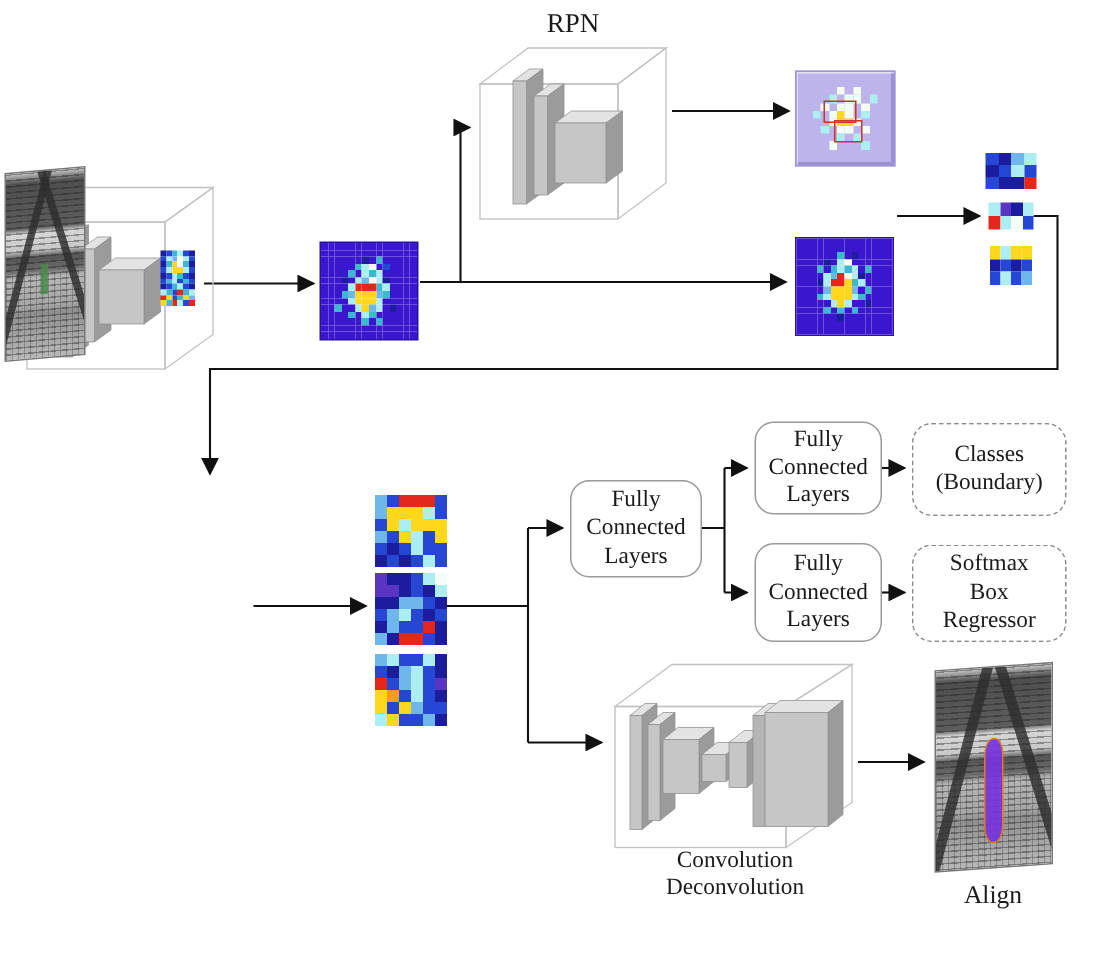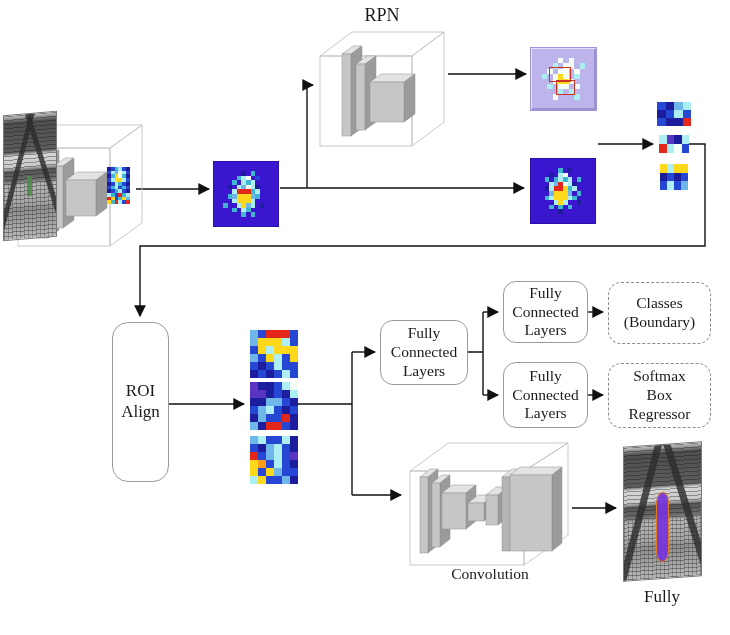--- a/index.html
+++ b/index.html
@@ -771,23 +771,20 @@
       <div style="background: rgb(27, 29, 156);"></div>
       <div style="background: rgb(38, 70, 212);"></div>
       <div style="background: rgb(27, 29, 156);"></div>
       <div style="background: rgb(38, 70, 212);"></div>
       <div style="background: rgb(38, 70, 212);"></div>
       <div style="background: rgb(172, 238, 242);"></div>
       <div style="background: rgb(38, 70, 212);"></div>
       <div style="background: rgb(111, 182, 234);"></div>
     </div>
 
-  <div class="abs rbox" style="left:112px;top:322px;width:57px;height:160px;border-radius:16px;font-size:17px;z-index:2;">
-    <span>ROI Align</span>
-  </div>
 
   <div class="abs pixgrid" style="left: 250px; top: 330px; width: 48px; height: 48px; z-index: 2; grid-template-rows: repeat(6, 1fr); grid-template-columns: repeat(6, 1fr);">
       <div style="background: rgb(111, 182, 234);"></div>
       <div style="background: rgb(38, 70, 212);"></div>
       <div style="background: rgb(227, 39, 26);"></div>
       <div style="background: rgb(227, 39, 26);"></div>
       <div style="background: rgb(227, 39, 26);"></div>
       <div style="background: rgb(38, 70, 212);"></div>
       <div style="background: rgb(111, 182, 234);"></div>
       <div style="background: rgb(255, 216, 28);"></div>
@@ -940,27 +937,28 @@
       <polygon points="104,42 114,34 114,108 104,116" fill="#9b9b9b"></polygon>
       <rect x="96" y="42" width="8" height="74" fill="#b5b5b5"></rect>
       <polygon points="104,40 114,32 156,32 146,40" fill="#e3e3e3"></polygon>
       <polygon points="146,40 156,32 156,108 146,116" fill="#9b9b9b"></polygon>
       <rect x="104" y="40" width="42" height="76" fill="#c6c6c6"></rect>
     </g>
   </svg>
 
   <div class="abs lbl" style="left:418px;top:565px;width:144px;font-size:15.5px;line-height:1.15;z-index:2;">
     <div>Convolution</div>
+    <div>Deconvolution</div>
   </div>
 
   <div class="abs photo" style="left:623px;top:444px;width:79px;height:135px;z-index:2;transform:skewY(-4deg);">
     <div class="spine"></div>
     <div class="pbg"></div>
     <div class="scan"></div>
     <div class="vlines"></div>
     <div class="beam b1"></div>
     <div class="beam b2"></div>
     <div class="mask-stripe"></div>
   </div>
 
-  <div class="abs lbl" style="left:622px;top:586px;width:80px;font-size:17px;z-index:2;">Fully</div>
+  <div class="abs lbl" style="left:622px;top:586px;width:80px;font-size:17px;z-index:2;">Align</div>
 
 </div>
 
 </body></html>

